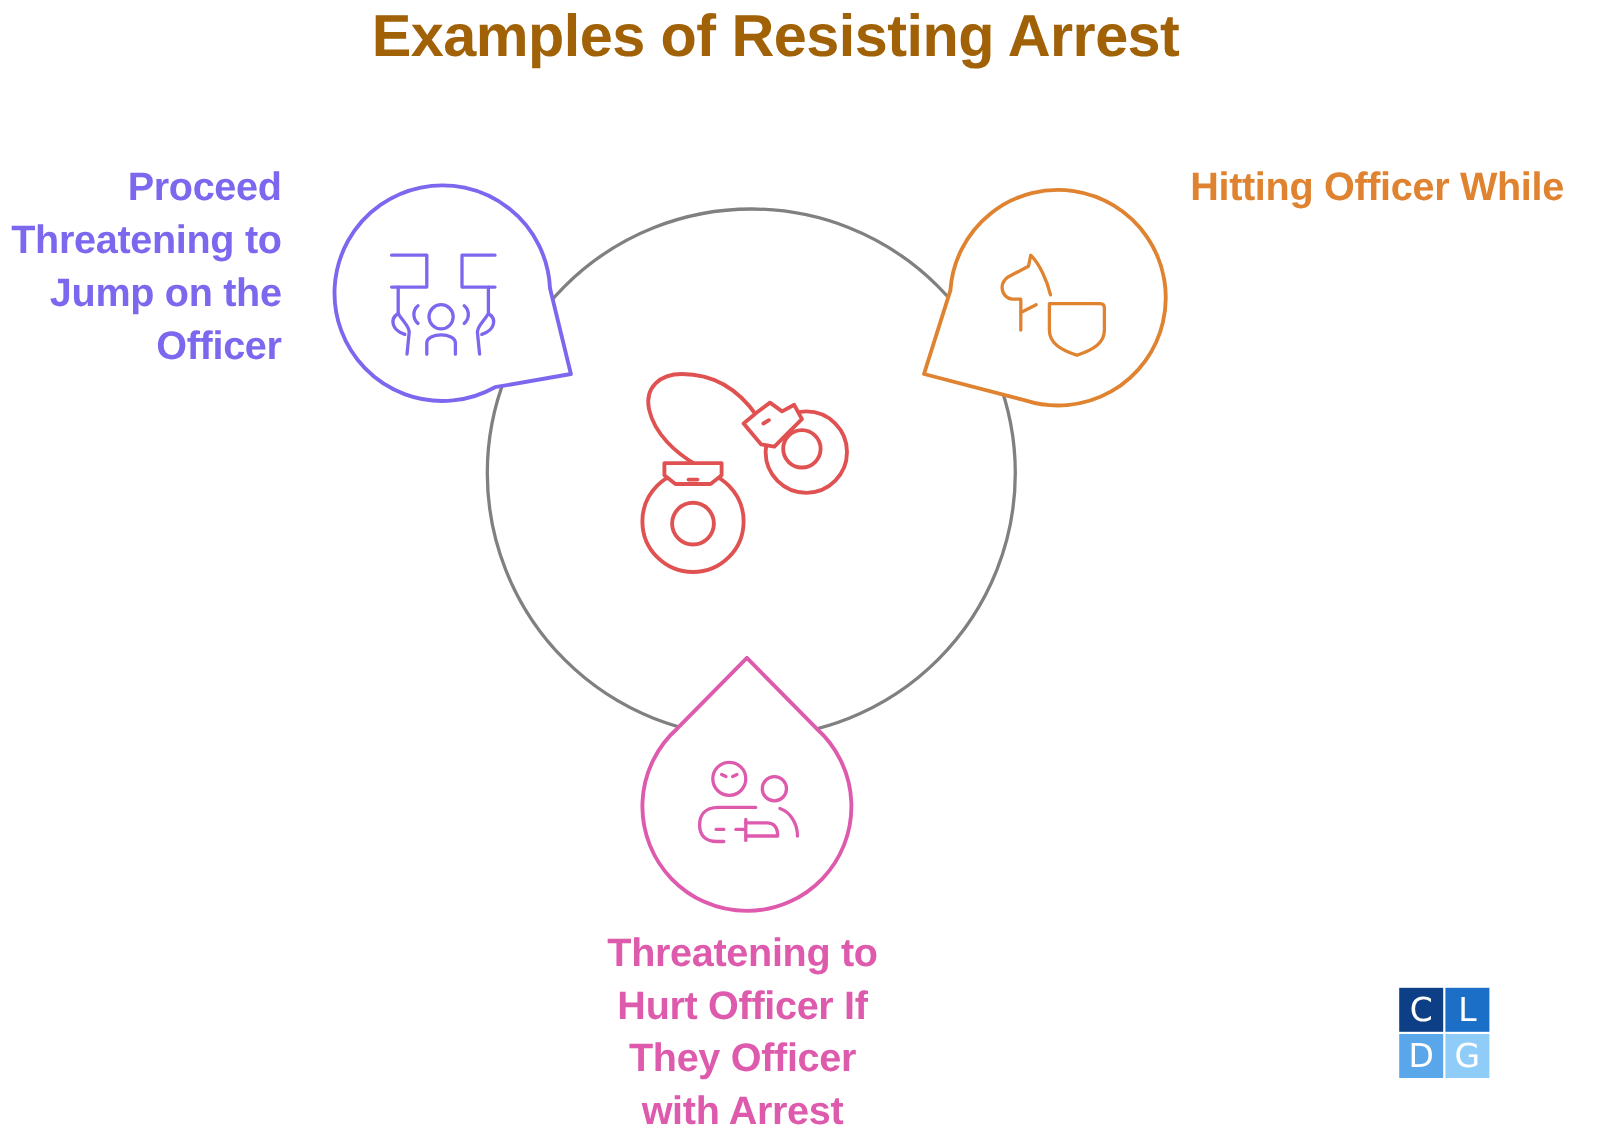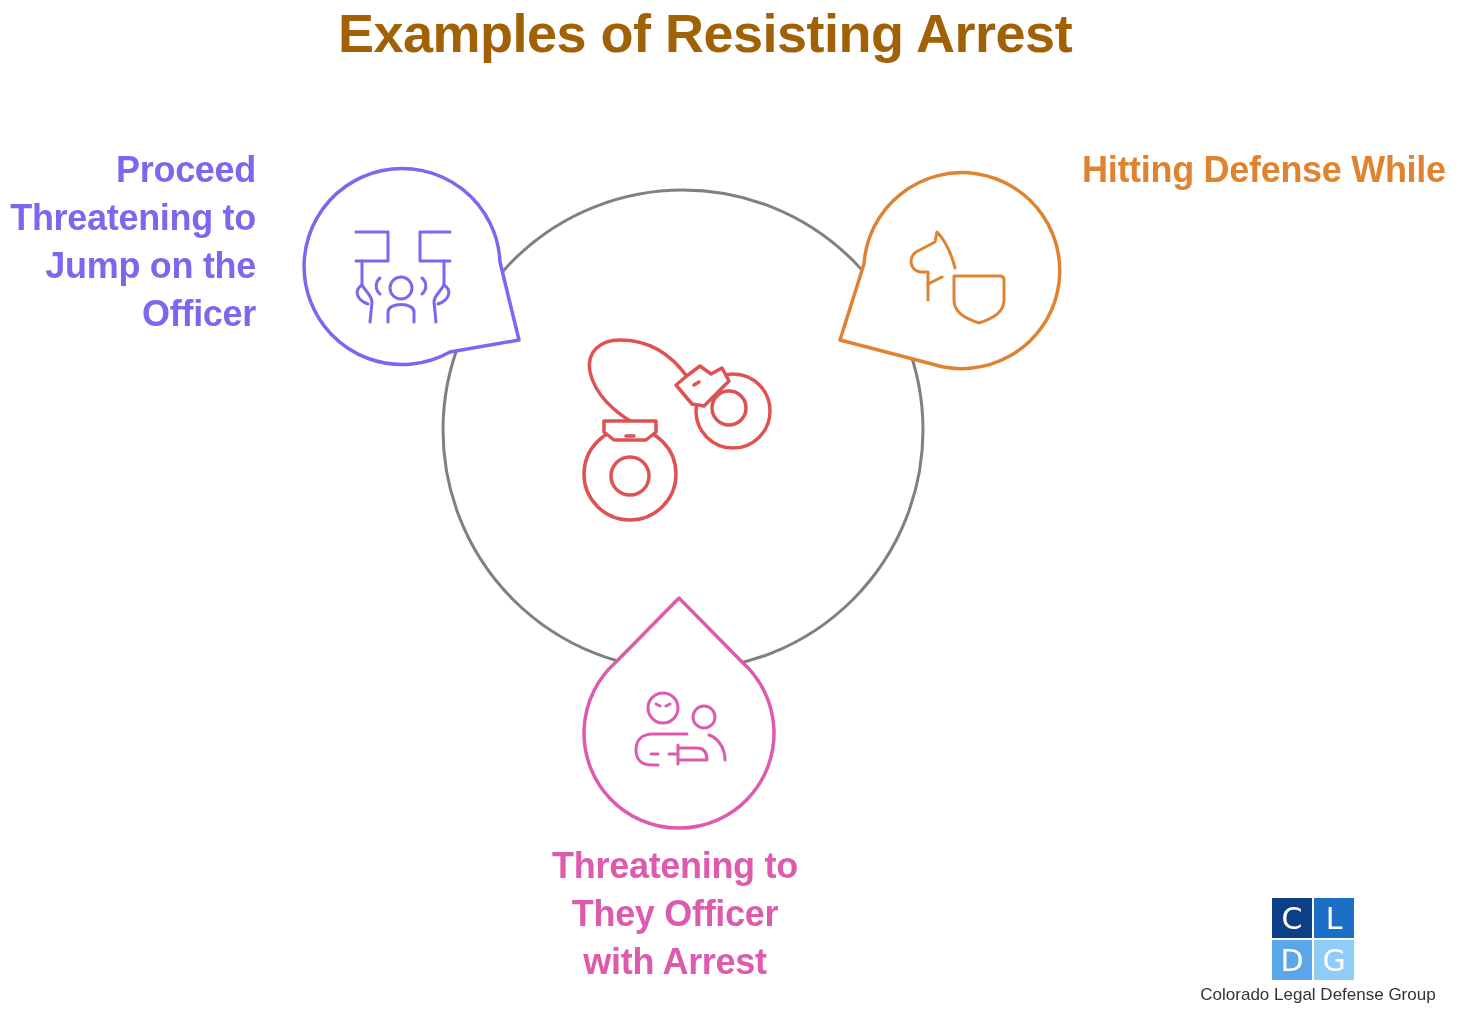--- a/index.html
+++ b/index.html
@@ -76,31 +76,31 @@
 </svg>
 
 <div class="label label-left">
   <span>Proceed</span>
   <span>Threatening to</span>
   <span>Jump on the</span>
   <span>Officer</span>
 </div>
 
 <div class="label label-right">
-  <span>Hitting Defense While</span>
+  <span>Hitting Officer While</span>
 </div>
 
 <div class="label label-bottom">
   <span>Threatening to</span>
+  <span>Hurt Officer If</span>
   <span>They Officer</span>
   <span>with Arrest</span>
 </div>
 
 <div class="logo">
   <div style="background:#0d3f86">C</div>
   <div style="background:#1c6fc6">L</div>
   <div style="background:#5aa6ea">D</div>
   <div style="background:#8fccf8">G</div>
 </div>
 
 <div class="copyright">
-  <span>Colorado Legal Defense Group</span>
 </div>
 
 </body></html>

